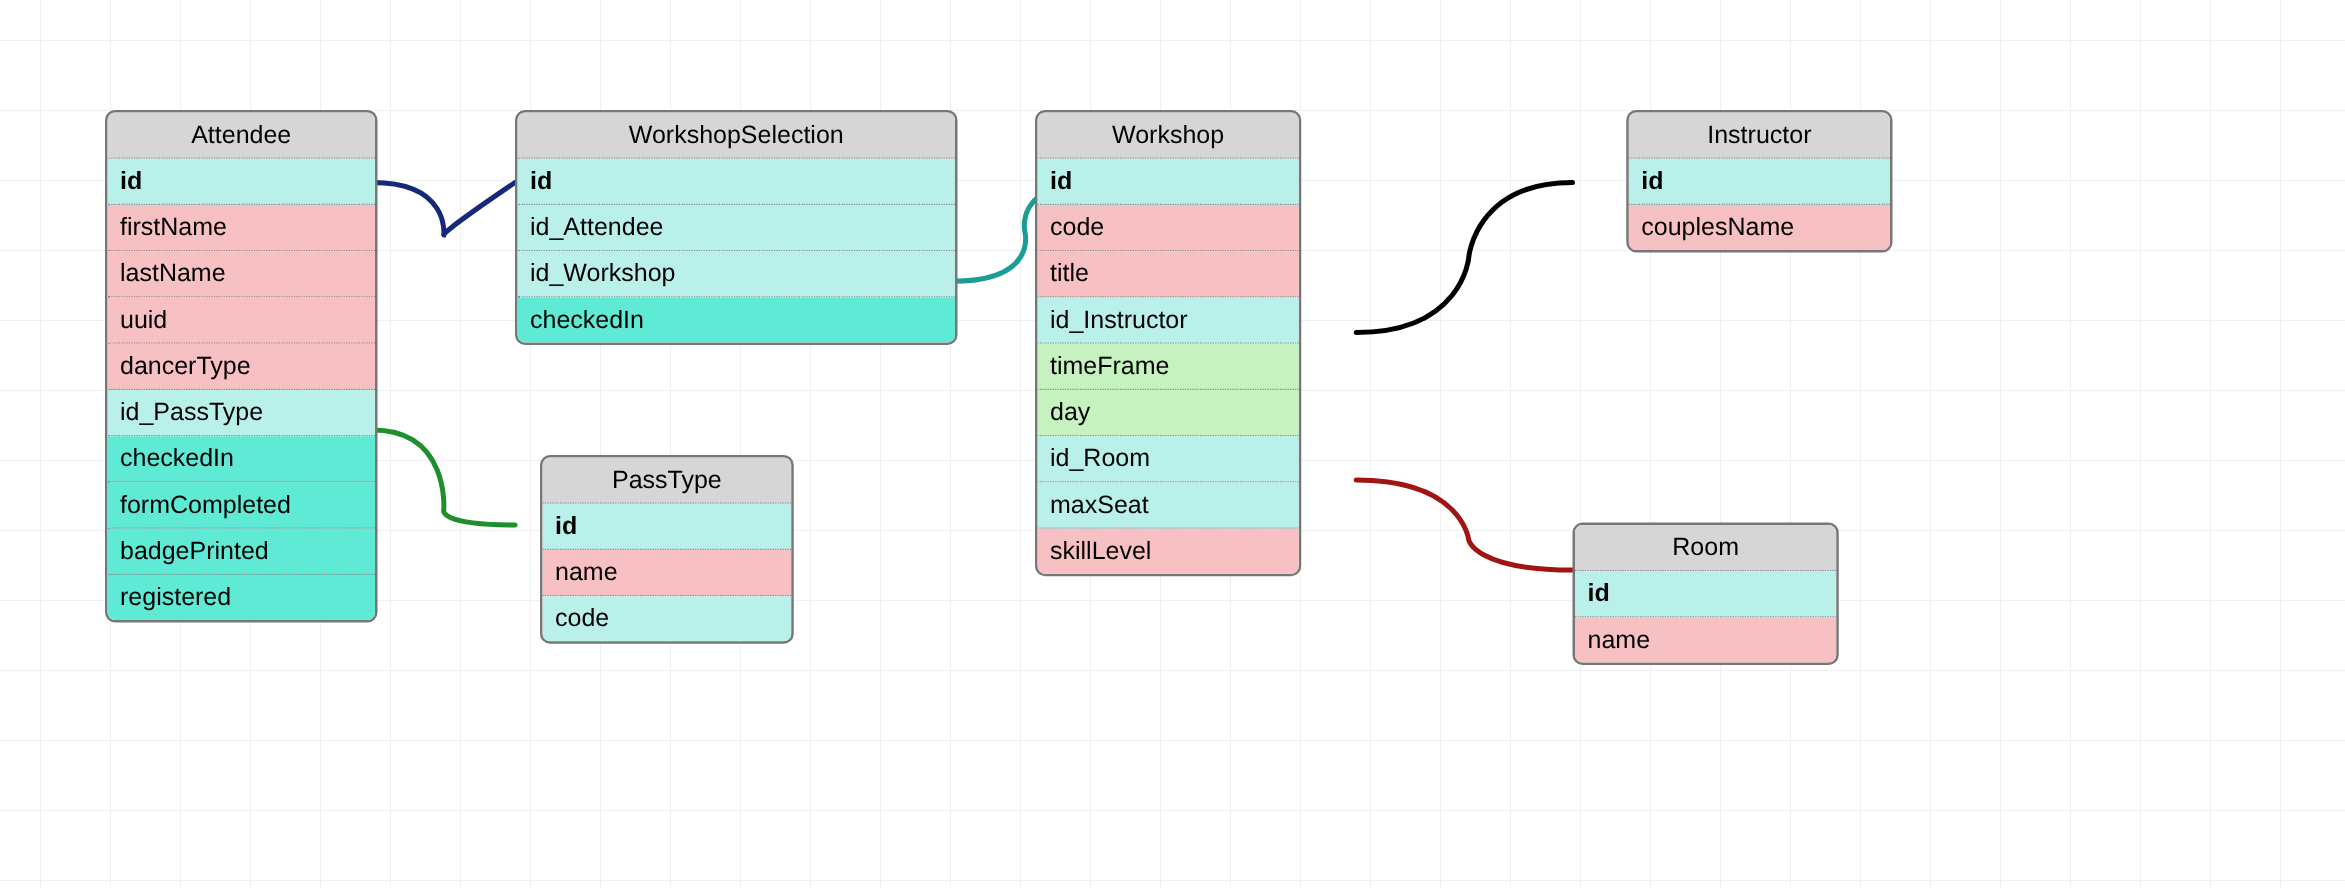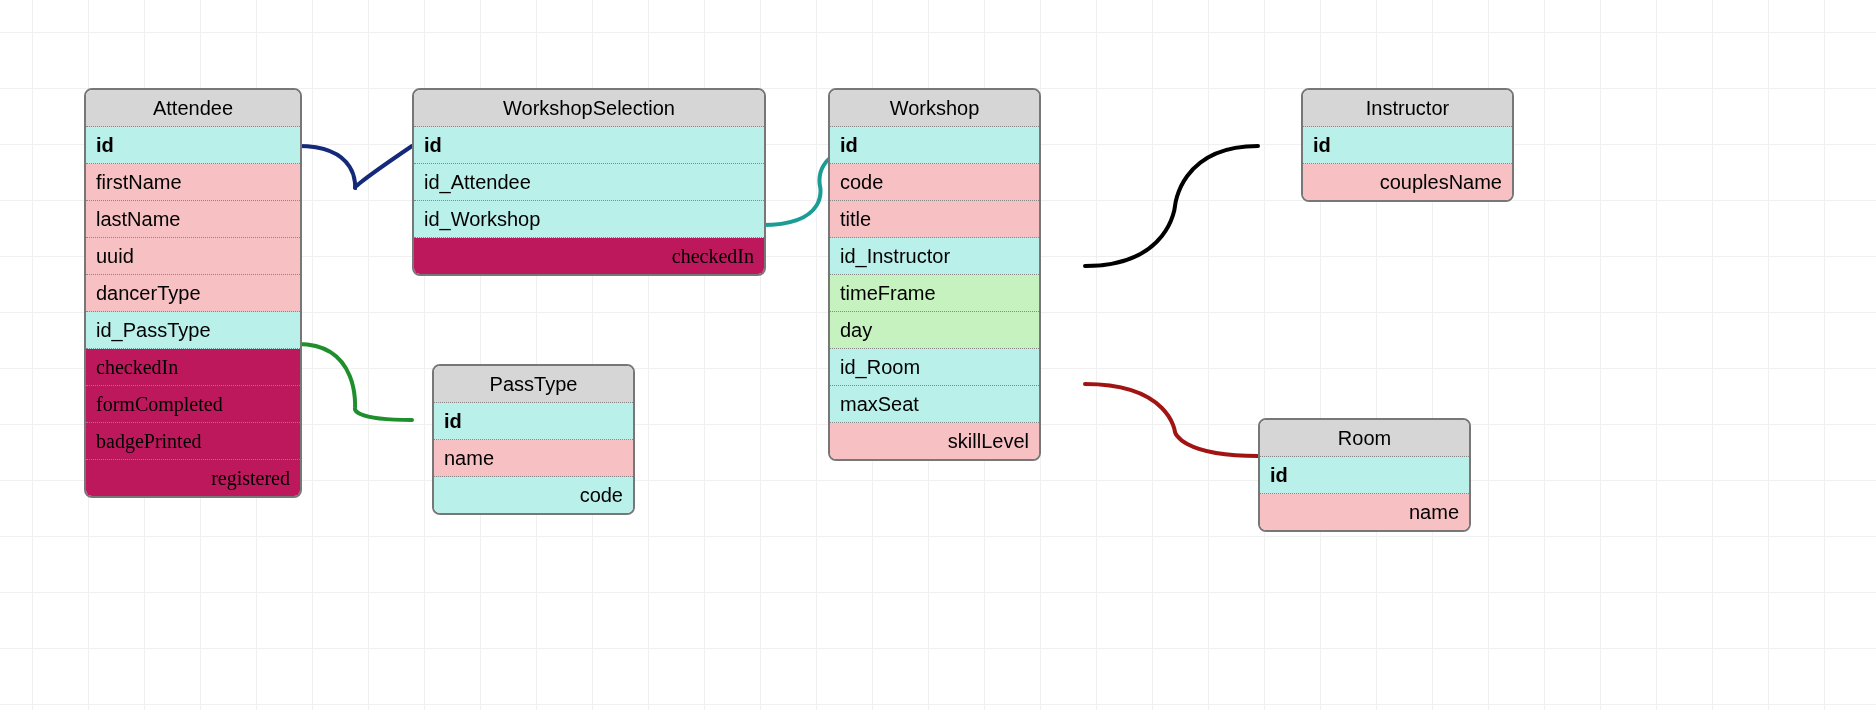--- a/index.html
+++ b/index.html
@@ -53,26 +53,25 @@
   }
   .entity .field {
     padding: 6px 10px 6px 10px;
     border-bottom: 1px dotted #888;
     font-size: 20px;
     line-height: 24px;
     white-space: nowrap;
   }
   .entity .field:last-child {
     border-bottom: none;
-    text-align: right;
   }
   .field.pk { font-weight: bold; }
   .color-cyan  { background: #b9f0ea; }
   .color-pink  { background: #f7c0c3; }
-  .color-gray  { background: #be185d; font-family: Liberation Serif, serif; }
+  .color-gray  { background: #5eead4; }
   .color-green { background: #c6f2bf; }
 </style>
 </head>
 <body>
 
 <div class="canvas">
   <svg class="connectors">
       <path d="M 298 146 C 360 146 355 188 355 188 S 350 188 412 146" fill="none" stroke="#15297a" stroke-width="4" stroke-linecap="round"></path>
       <path d="M 298 344 C 360 344 355 408 355 408 S 350 420 412 420" fill="none" stroke="#1f8f2e" stroke-width="4" stroke-linecap="round"></path>
       <path d="M 762 225 C 830 225 820 186 820 186 S 810 146 876 146" fill="none" stroke="#1b9c95" stroke-width="4" stroke-linecap="round"></path>

